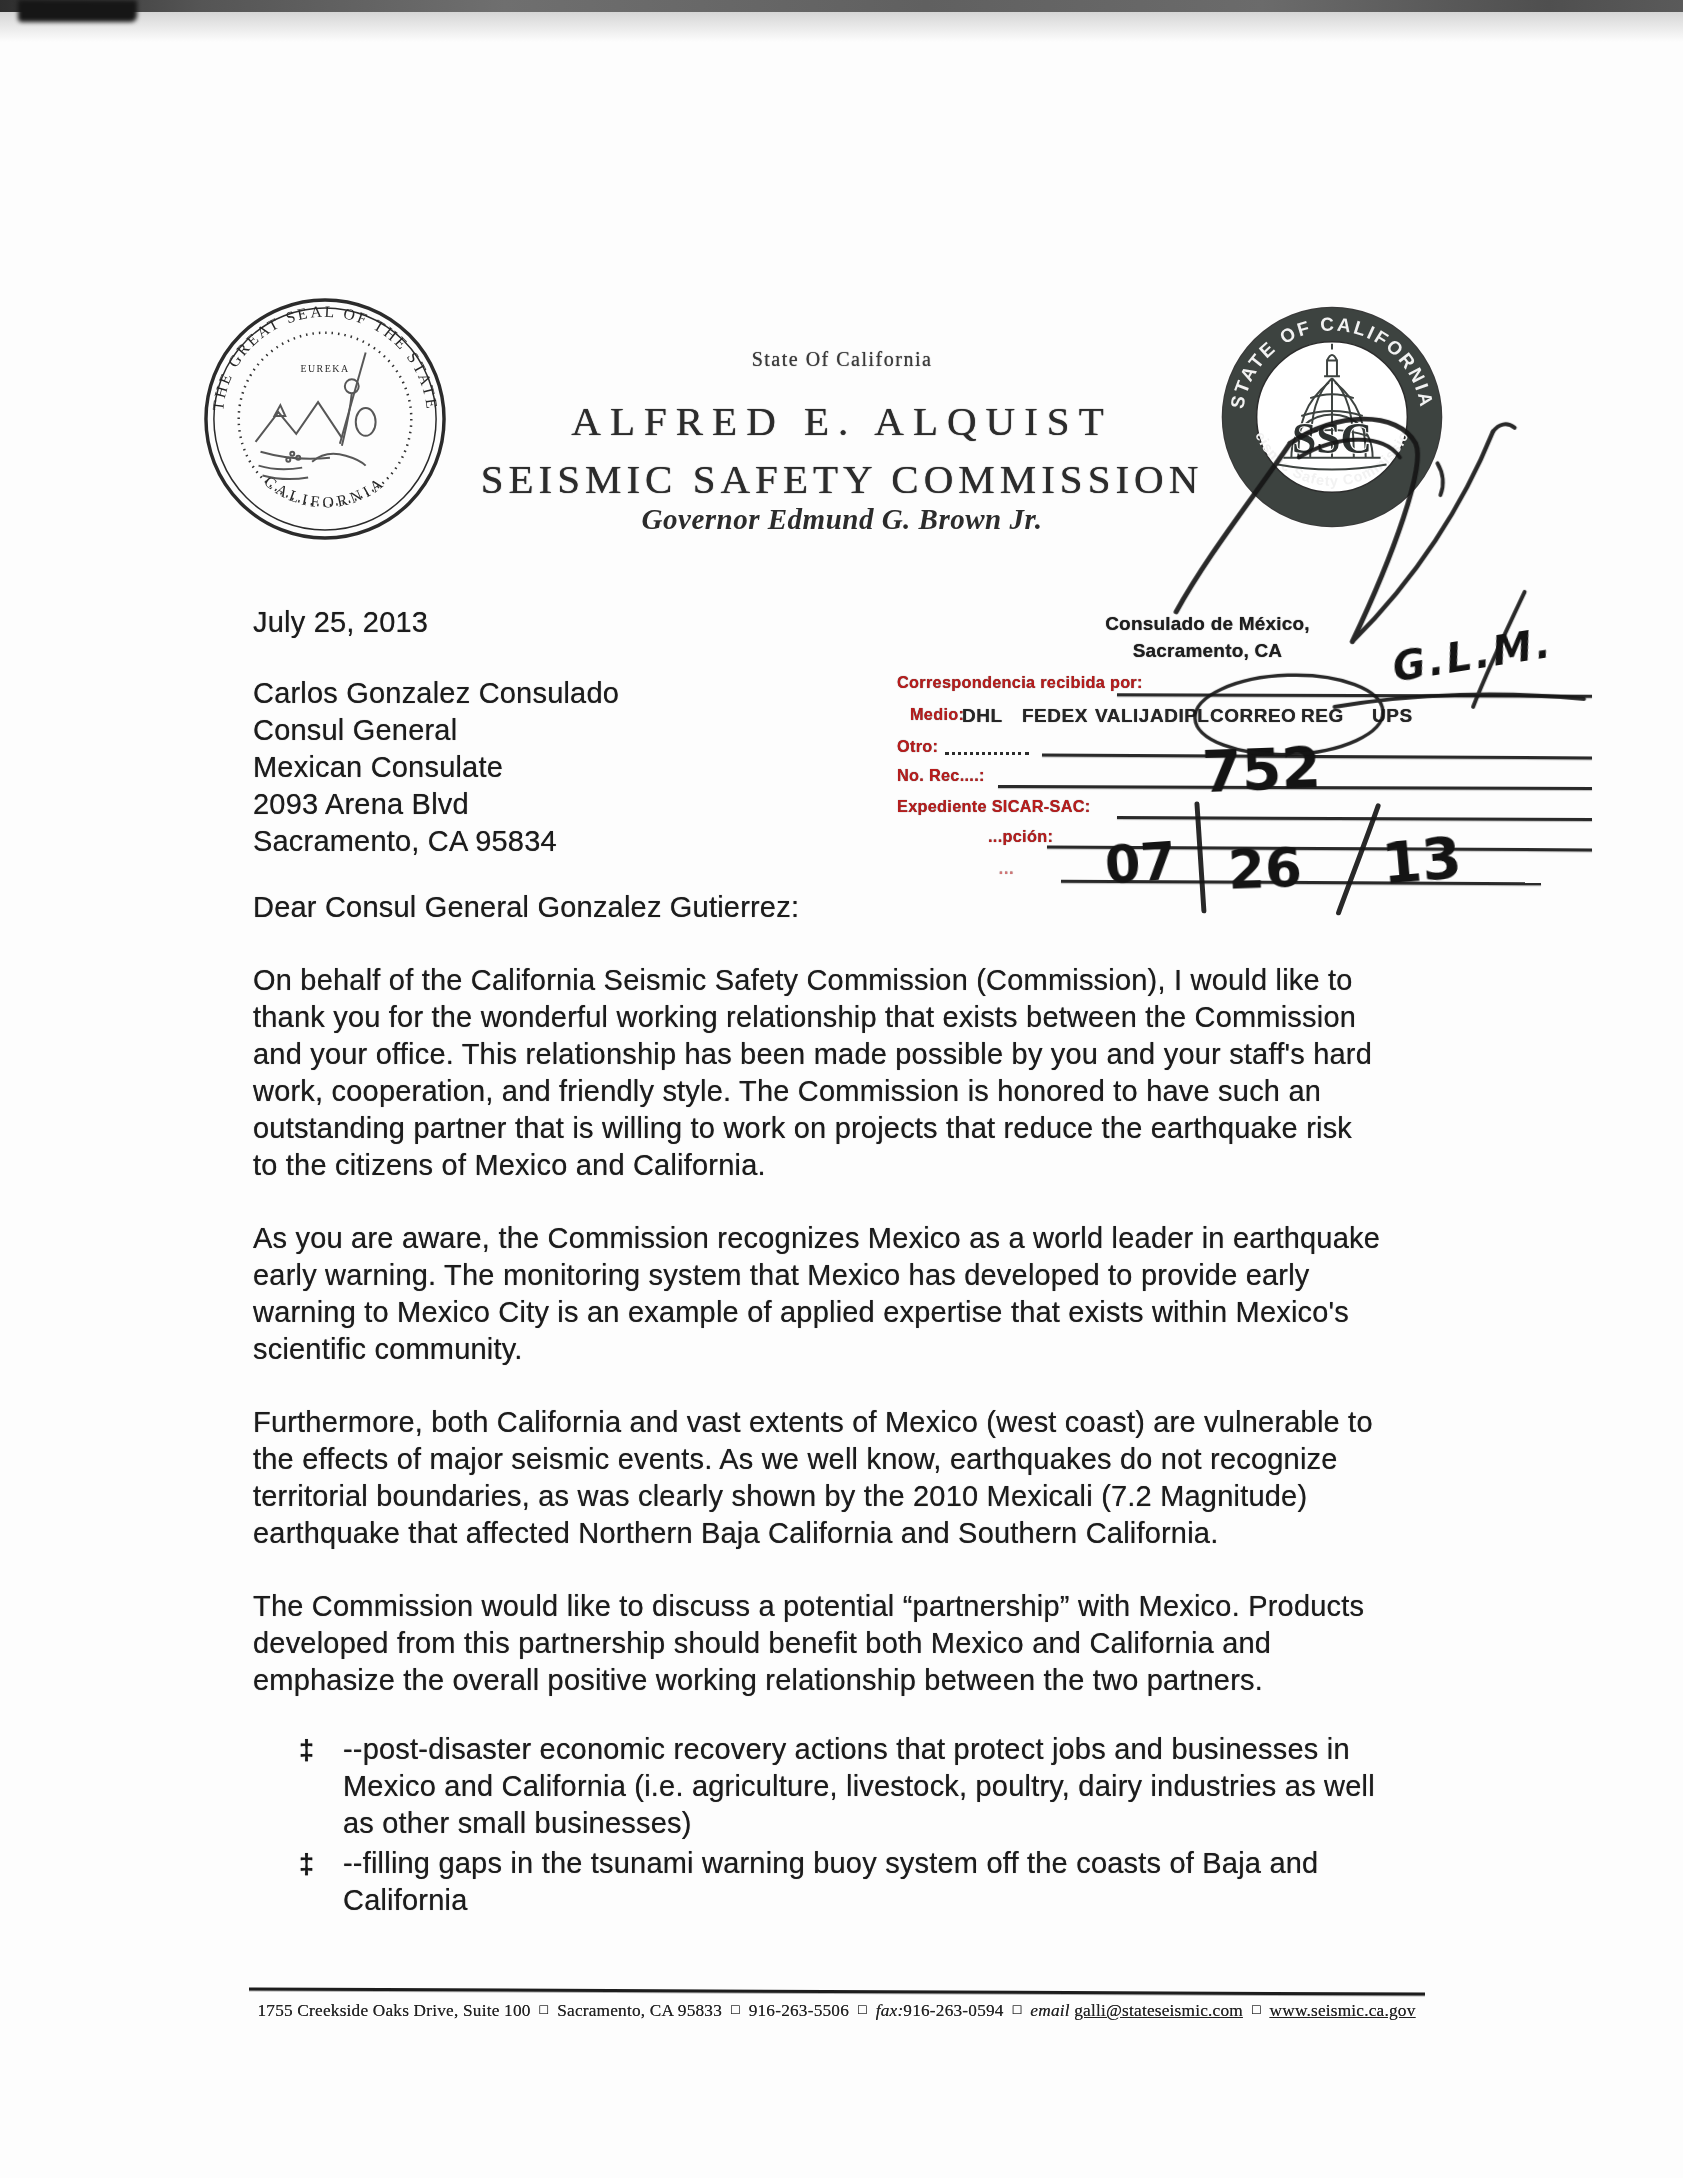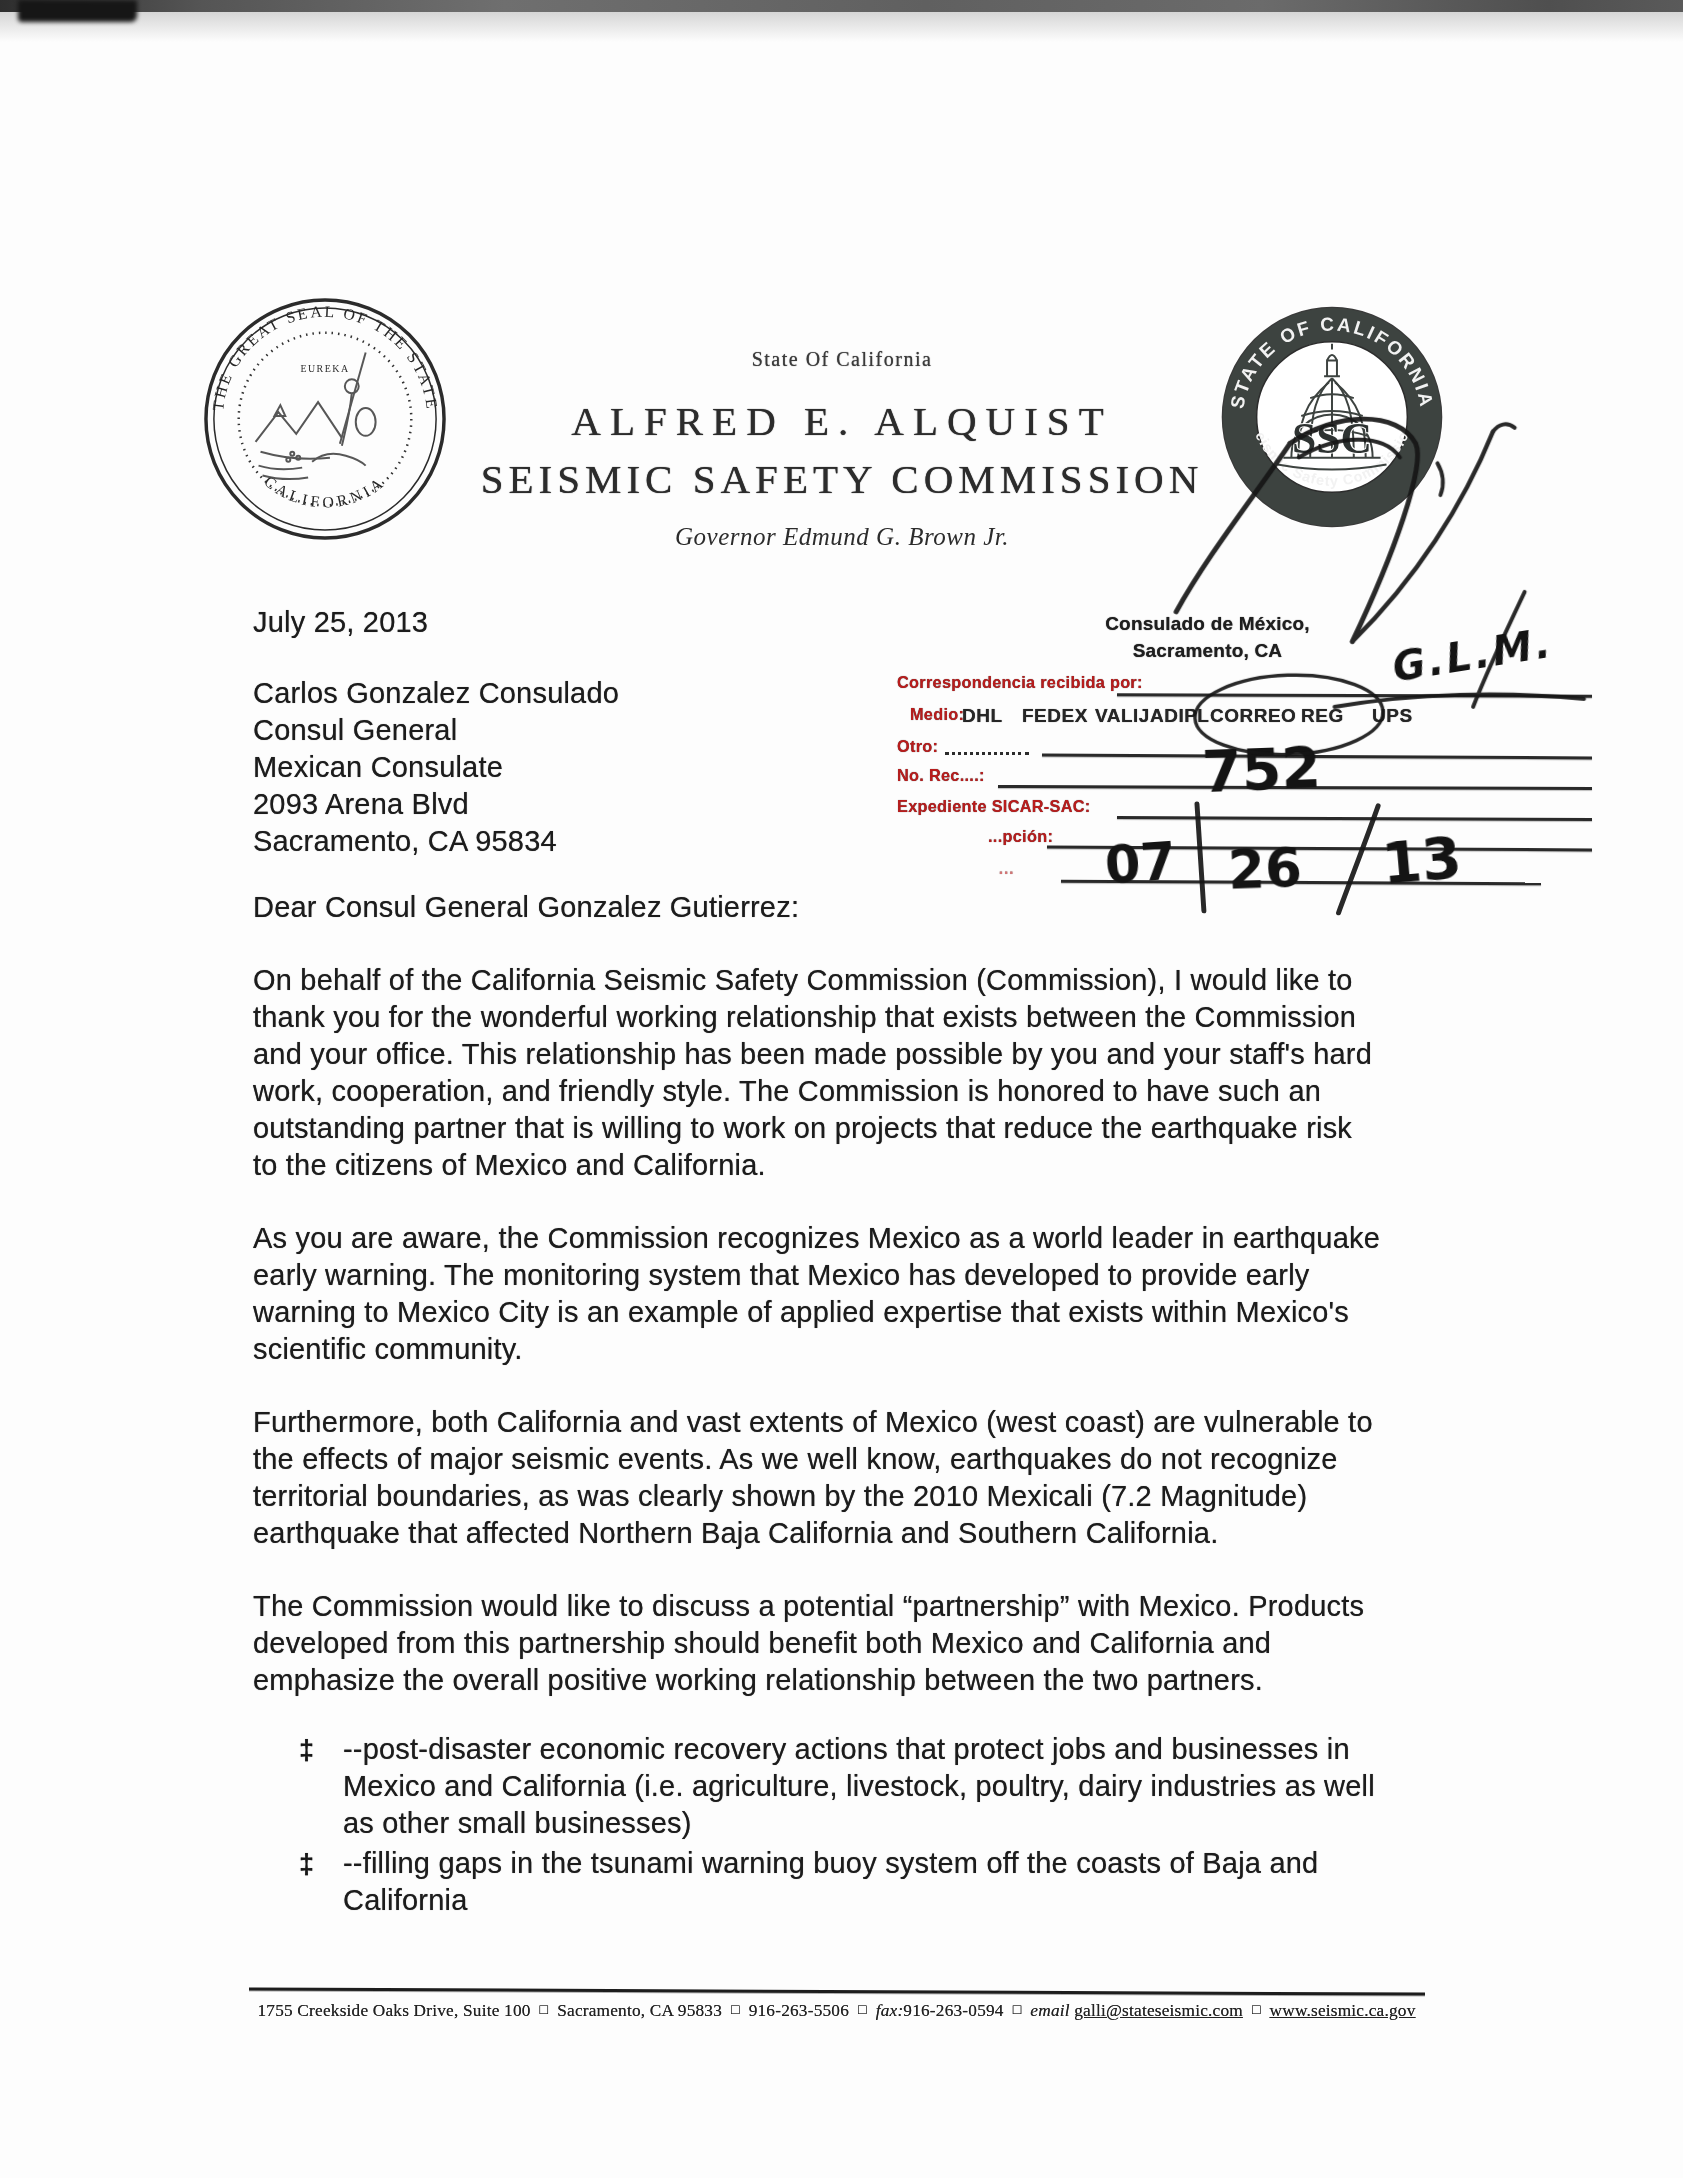--- a/index.html
+++ b/index.html
@@ -22,21 +22,21 @@
     background:#161616; filter:blur(2px); border-radius:0 0 6px 4px;
   }
   
   .hdr {
     position:absolute; left:436px; top:348px; width:812px; text-align:center;
     font-family:"Liberation Serif", serif; color:#2c2c2c;
   }
   .hdr .state { font-size:20px; letter-spacing:1.5px; color:#3a3a3a; margin-bottom:26px; text-shadow:0 0 1px #555; }
   .hdr .t1 { font-size:41px; letter-spacing:9px; margin-bottom:10px; text-shadow:0 0 1px #2a2a2a; }
   .hdr .t2 { font-size:41px; letter-spacing:5px; text-shadow:0 0 1px #2a2a2a; }
-  .hdr .gov { font-size:25px; font-style:italic; font-weight:normal; margin-top:20px; letter-spacing:0.5px; }
+  .hdr .gov { font-size:29px; font-style:italic; font-weight:bold; letter-spacing:0.5px; }
   .seal-left  { position:absolute; left:201px; top:295px; }
   .seal-right { position:absolute; left:1218px; top:303px; }
   
   .letter-body {
     position:absolute; left:253px; top:594px; width:1129px;
     color:#1c1c1c; font-size:29px; line-height:37px; letter-spacing:0.2px;
     text-shadow:0 0 0.7px rgba(25,25,25,.75);
   }
   .date { margin:10px 0 34px; }
   .addr div { white-space:nowrap; }

